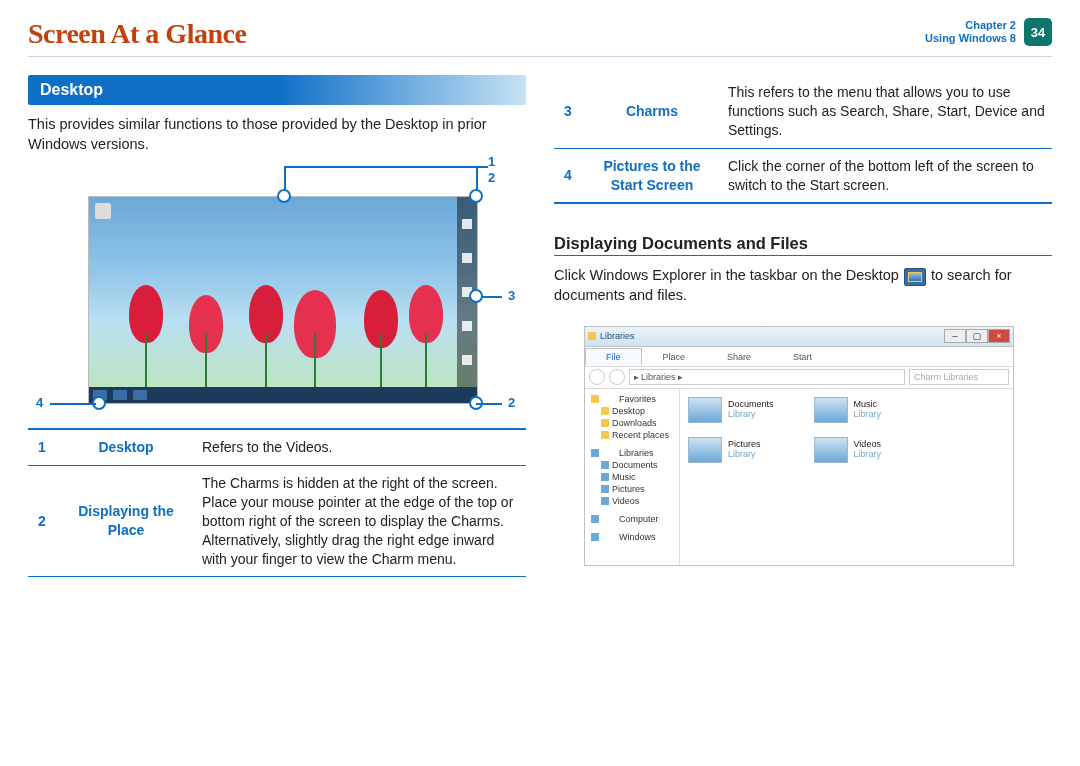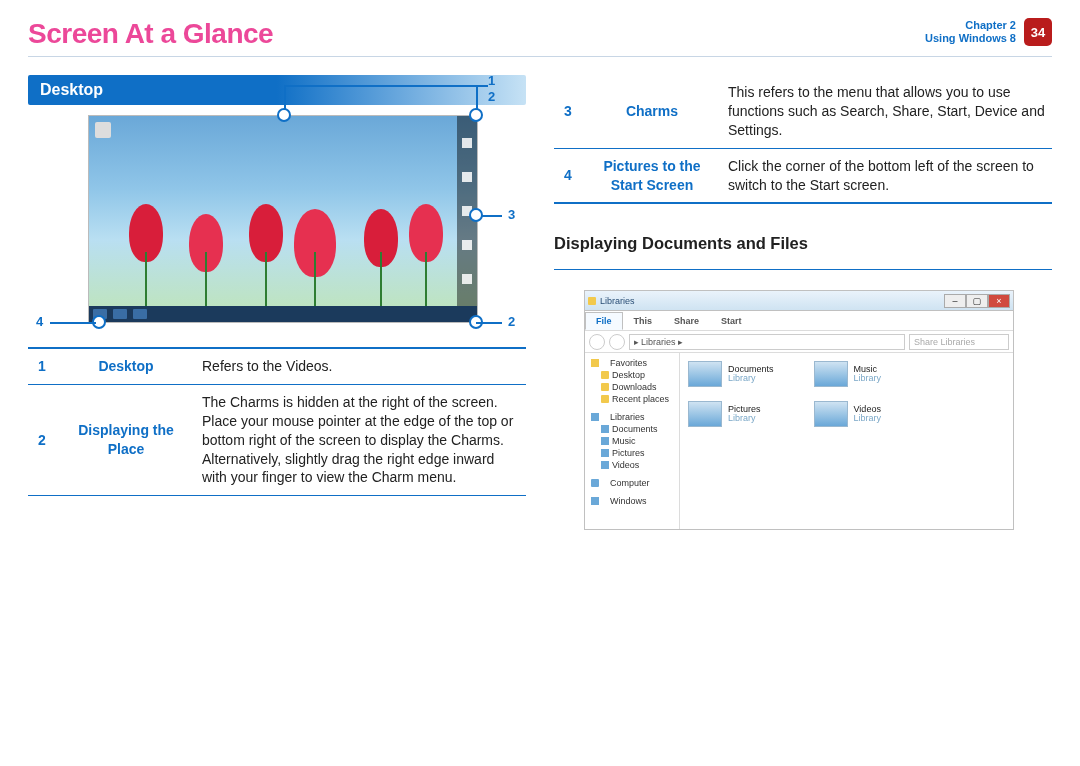--- a/index.html
+++ b/index.html
@@ -20,39 +20,40 @@
   }
   .header {
     display: flex;
     justify-content: space-between;
     align-items: flex-start;
     padding-bottom: 6px;
   }
   .title {
     font-size: 28px;
     font-weight: 700;
-    color: #ec4899;
+    color: #c2410c;
     letter-spacing: -0.5px;
+    font-family: Liberation Serif, serif;
   }
   .chapter-box {
     display: flex;
     align-items: center;
     gap: 8px;
   }
   .chapter-text {
     text-align: right;
     color: #0f6fc6;
     font-weight: 700;
     font-size: 11px;
     line-height: 1.2;
   }
   .page-badge {
     width: 28px;
     height: 28px;
-    background: #b91c1c;
+    background: #0f766e;
     color: #fff;
     border-radius: 5px;
     display: flex;
     align-items: center;
     justify-content: center;
     font-weight: 700;
     font-size: 13px;
   }
   .hr-full {
     height: 1px;
@@ -124,21 +125,21 @@
   .def-table tr:first-child { border-top:2px solid #0f6fc6; }
   .num-cell { text-align:center; color:#0f6fc6; font-weight:700; width:28px; }
   .label-cell { text-align:center; color:#0f6fc6; font-weight:700; width:140px; }
   .desc-cell { text-align:left; }
 
   .right-table { width:100%; border-collapse:collapse; }
   .right-table td { padding:8px 6px; vertical-align:middle; font-size:14px; line-height:1.35; }
   .right-table tr { border-bottom:1px solid #0f6fc6; }
   .right-table tr:last-child { border-bottom:2px solid #0f6fc6; }
 
-  .subheading { font-weight:700; font-size:16.5px; color:#212121; margin-top:30px; margin-bottom:16px; }
+  .subheading { font-weight:700; font-size:16.5px; color:#212121; margin-top:30px; margin-bottom:2px; }
   .sub-rule { height:1px; background:#0f6fc6; margin-bottom:10px; }
   .subtext { font-size:14.5px; line-height:1.35; }
   .inline-icon { display:inline-block; width:22px; height:18px; background:#3a6ea5; border:1px solid #2a4e75; border-radius:2px; vertical-align:middle; margin:0 1px; position:relative; }
   .inline-icon::after { content:""; position:absolute; left:3px; right:3px; top:3px; bottom:3px; border:1px solid #f2c94c; background:linear-gradient(#8fc5e8,#3a6ea5); }
 
   .explorer-shot {
     width: 430px;
     height: 240px;
     border: 1px solid #c0c0c0;
     margin-top: 20px;
@@ -147,31 +148,31 @@
     display:flex;
     flex-direction:column;
     font-size:9px;
   }
   .ex-titlebar { height:20px; background:linear-gradient(#eaf3fb,#cfe3f2); border-bottom:1px solid #c0c0c0; display:flex; align-items:center; justify-content:space-between; padding:0 3px; }
   .ex-title-left { display:flex; gap:4px; align-items:center; }
   .ex-winbtns { display:flex; gap:0; }
   .wbtn { width:22px; height:14px; border:1px solid #aaa; background:#eee; display:flex; align-items:center; justify-content:center; }
   .wbtn.close { background:#d04a3f; color:#fff; }
   .ex-ribbon { height:20px; background:#fff; border-bottom:1px solid #dcdcdc; display:flex; align-items:flex-end; }
-  .ex-tab { padding:3px 10px; border:1px solid transparent; color:#555;font-weight:bold; }
+  .ex-tab { padding:3px 20px; border:1px solid transparent; color:#555; }
   .ex-tab.active { background:#f5faff; border:1px solid #c0c0c0; border-bottom:1px solid #f5faff; color:#0f6fc6; }
   .ex-nav { height:22px; background:#fff; border-bottom:1px solid #dcdcdc; display:flex; align-items:center; gap:4px; padding:0 4px; }
   .ex-navbtn { width:16px; height:16px; border:1px solid #ccc; border-radius:50%; }
   .ex-path { flex:1; height:16px; border:1px solid #ccc; display:flex; align-items:center; padding:0 4px; color:#555; }
   .ex-search { width:100px; height:16px; border:1px solid #ccc; color:#aaa; display:flex; align-items:center; padding:0 4px; }
   .ex-body { flex:1; display:flex; }
   .ex-side { width:95px; border-right:1px solid #dcdcdc; padding:4px; }
   .ex-side-group { margin-bottom:6px; }
   .ex-side-item { padding:1px 0 1px 12px; color:#333; display:flex; align-items:center; gap:3px; }
-  .ex-side-head { padding:1px 0 1px 2px; color:#333; display:flex; align-items:center; gap:11px; }
+  .ex-side-head { padding:1px 0 1px 2px; color:#333; display:flex; align-items:center; gap:20px; }
   .fico { width:8px; height:8px; display:inline-block; }
   .fico.star { background:#f2c94c; }
   .fico.folder { background:#f2c94c; border-radius:1px; }
   .fico.lib { background:#6aa8d8; }
   .fico.comp { background:#6aa8d8; border-radius:1px; }
   .fico.net { background:#6aa8d8; }
   .ex-main { flex:1; padding:8px; display:flex; gap:40px; }
   .lib-item { display:flex; flex-direction:row; align-items:center; gap:6px; margin-bottom:14px; }
   .lib-icon { width:34px; height:26px; background:linear-gradient(#cfe3f2,#6aa8d8); border:1px solid #9ab8d0; }
   .lib-text { line-height:1.1; }
@@ -194,20 +195,21 @@
       </div>
       <div class="page-badge">34</div>
     </div>
   </div>
   <div class="hr-full"></div>
 
   <div class="columns">
 
     <div class="col">
       <div class="section-banner">Desktop</div>
+      <div class="intro-text">This provides similar functions to those provided by the Desktop in prior Windows versions.</div>
 
       <div class="screenshot-wrap">
         <div class="desktop-shot">
           <div class="recycle"></div>
           <div class="tulip t1"></div>
           <div class="stem" style="left:56px"></div>
           <div class="tulip t2"></div>
             <div class="stem" style="left:116px"></div>
           <div class="tulip t3"></div>
             <div class="stem" style="left:176px"></div>
@@ -281,44 +283,49 @@
         <tr>
           <td class="num-cell">4</td>
           <td class="label-cell">Pictures to the Start Screen</td>
           <td class="desc-cell">Click the corner of the bottom left of the screen to switch to the Start screen.</td>
         </tr>
       </tbody>
         </table>
 
       <div class="subheading">Displaying Documents and Files</div>
       <div class="sub-rule"></div>
+      <div class="subtext">
+        <span>Click Windows Explorer in the taskbar on the Desktop </span>
+        <span class="inline-icon"></span>
+        <span> to search for documents and files.</span>
+      </div>
 
       <div class="explorer-shot">
         <div class="ex-titlebar">
           <div class="ex-title-left">
             <span class="fico folder"></span>
             <span style="color:#2a4e75;">Libraries</span>
           </div>
           <div class="ex-winbtns">
             <div class="wbtn">–</div>
             <div class="wbtn">▢</div>
             <div class="wbtn close">×</div>
           </div>
         </div>
         <div class="ex-ribbon">
           <div class="ex-tab active">File</div>
-          <div class="ex-tab">This</div>
+          <div class="ex-tab">Place</div>
           <div class="ex-tab">Share</div>
           <div class="ex-tab">Start</div>
         </div>
         <div class="ex-nav">
           <div class="ex-navbtn"></div>
           <div class="ex-navbtn"></div>
           <div class="ex-path">▸ Libraries ▸</div>
-          <div class="ex-search">Share Libraries</div>
+          <div class="ex-search">Charm Libraries</div>
         </div>
         <div class="ex-body">
           <div class="ex-side">
             <div class="ex-side-group">
               <div class="ex-side-head">
                   <span class="fico star"></span>
                   <span>Favorites</span>
                 </div>
               <div class="ex-side-item">
                   <span class="fico folder"></span>

